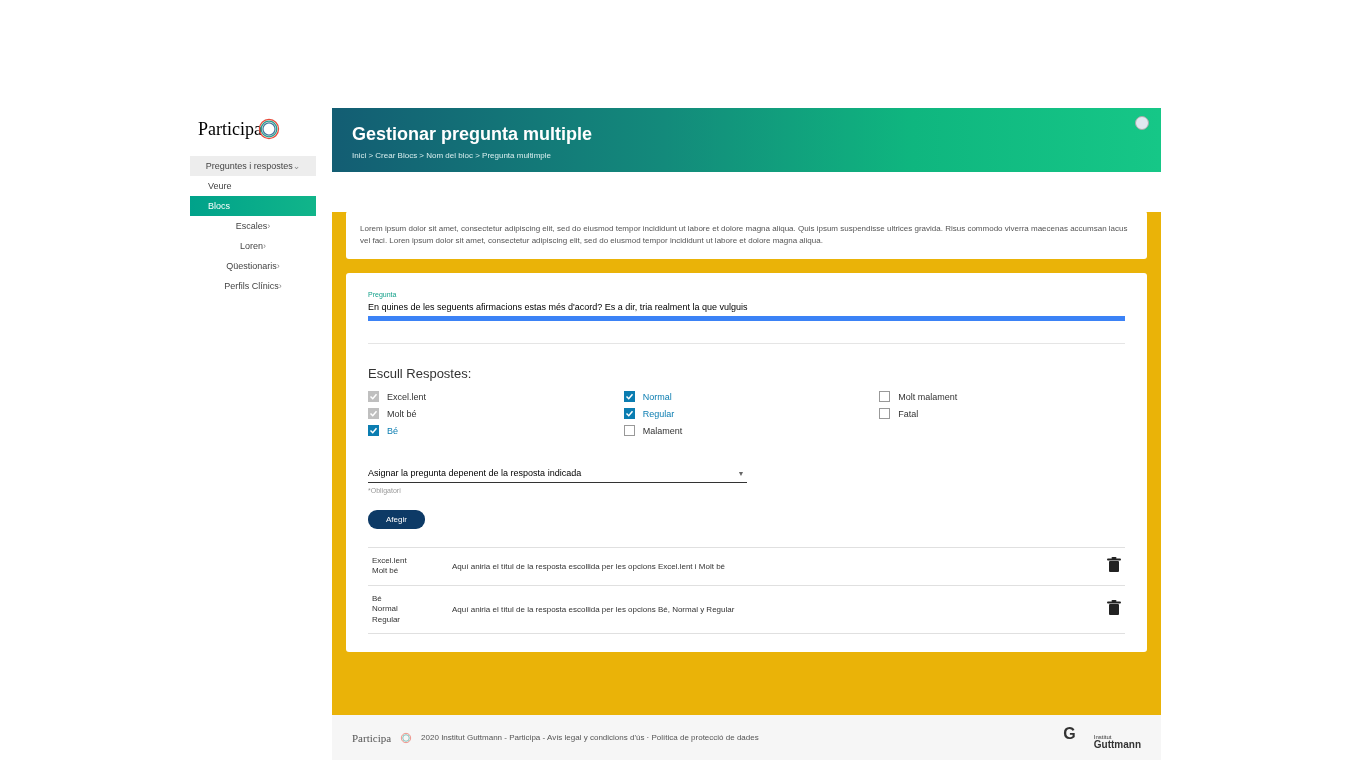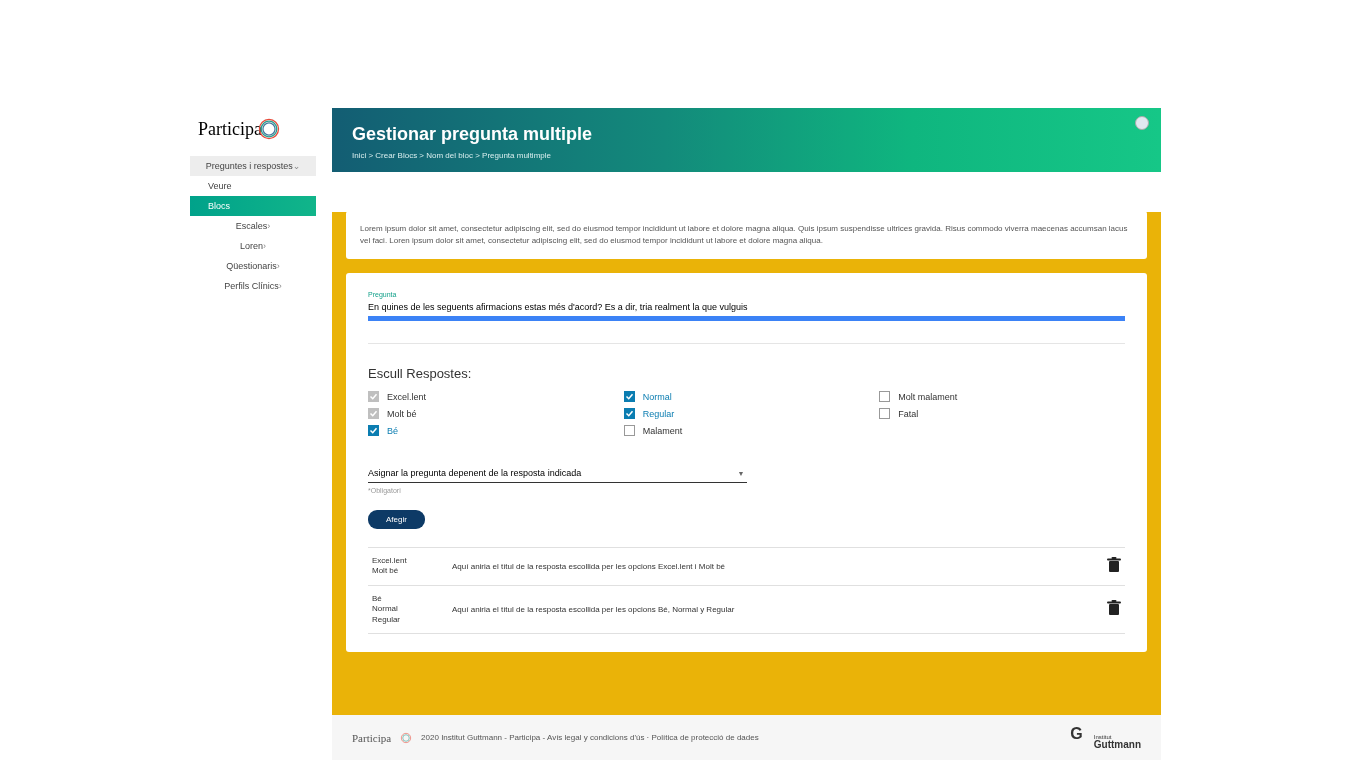--- a/index.html
+++ b/index.html
@@ -205,21 +205,21 @@
         <div class="footer-left">
           <span class="footer-logo">Participa</span>
           <svg class="footer-logo-swirl" viewBox="0 0 30 30">
             <circle cx="15" cy="15" r="10" fill="none" stroke="#e74c3c" stroke-width="1.2"></circle>
             <circle cx="15" cy="15" r="7" fill="none" stroke="#2a9d8f" stroke-width="1.2"></circle>
           </svg>
           <span>2020 Institut Guttmann - Participa - Avís legal y condicions d'ús  ·  Política de protecció de dades</span>
         </div>
         <div class="gutt-logo">
           <span class="gutt-g">G</span>
-          <span style="display:inline-flex;flex-direction:column;line-height:1;margin-left:11px;">
+          <span style="display:inline-flex;flex-direction:column;line-height:1;margin-left:18px;">
             <span style="font-size:6px;font-weight:normal;">Institut</span>
             <span>Guttmann</span>
           </span>
         </div>
       </div>
     </main>
   </div>
 </div>
 
 </body></html>

